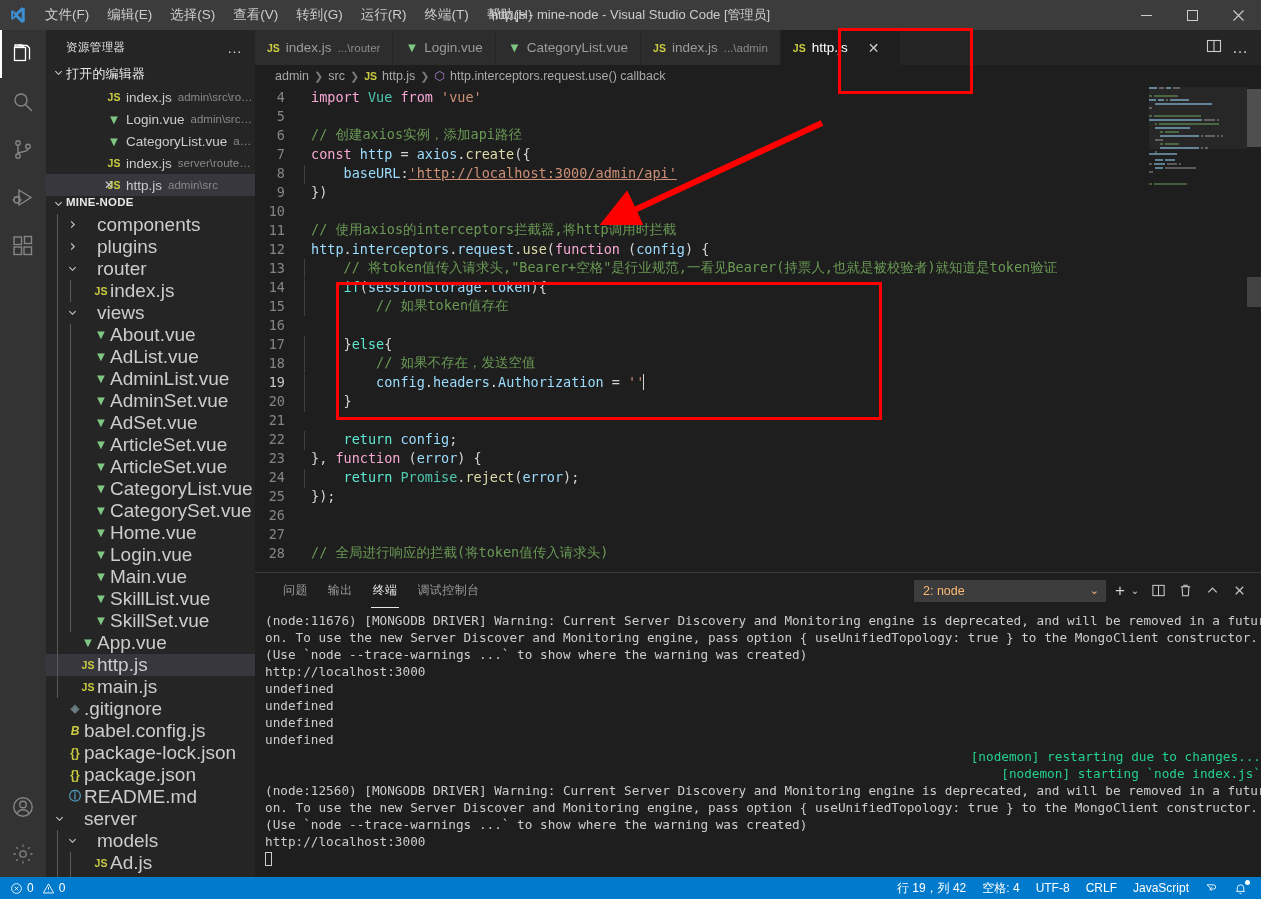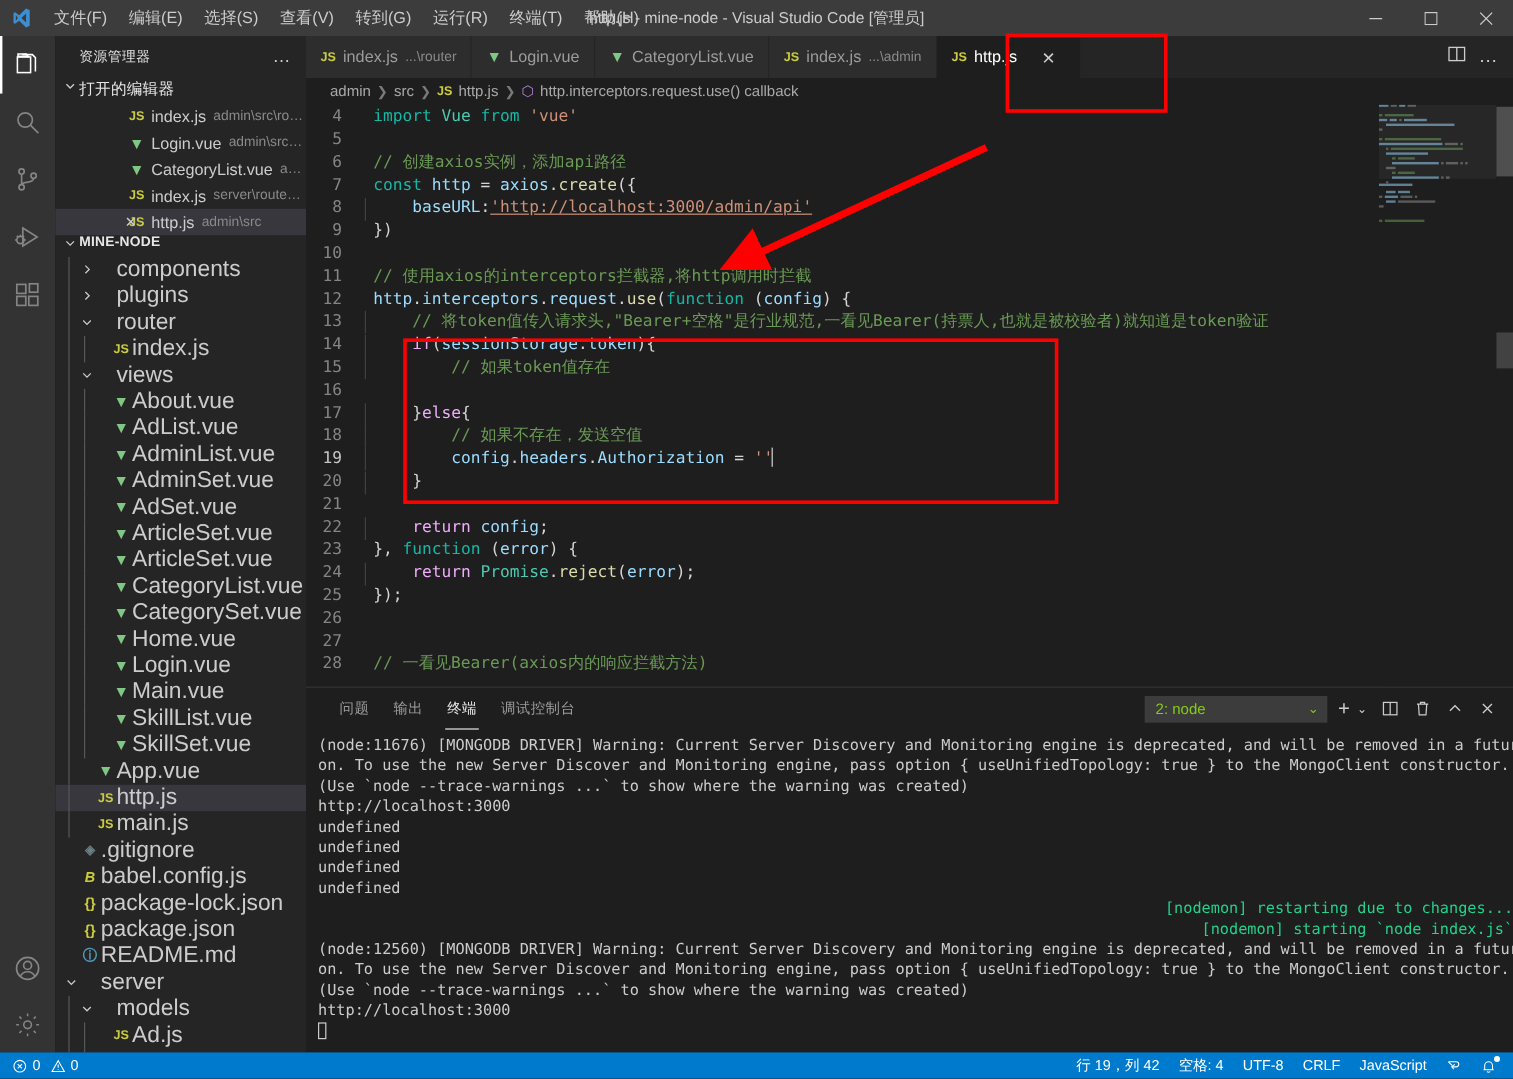--- a/index.html
+++ b/index.html
@@ -119,22 +119,22 @@
   .code-line { height:19px; display:flex; align-items:center; white-space:pre; font-family:"DejaVu Sans Mono", monospace; font-size:13.5px; }
   .ln {
     width:48px; flex:0 0 48px; text-align:right; padding-right:18px; color:#858585;
     font-family:"DejaVu Sans Mono", monospace; font-size:13.5px;
   }
   .ln.cur { color:#c6c6c6; }
   .codetext { padding-left:8px; color:#d4d4d4; position:relative; }
   .ind { position:absolute; width:1px; background:#404040; top:0; height:19px; }
 
   
-  .k  { color:#14b8a6; }           
-  .kc { color:#f0abfc;margin-top:20px; }           
+  .k  { color:#f9a8d4; }           
+  .kc { color:#5eead4;margin-top:20px; }           
   .v  { color:#9cdcfe; }           
   .f  { color:#dcdcaa; }           
   .s  { color:#ce9178; }           
   .c  { color:#6a9955; }           
   .t  { color:#4ec9b0; }           
   .url-u { text-decoration:underline; }
 
   .cursor {
     display:inline-block; width:1px; height:16px; background:#d4d4d4;
     vertical-align:-3px; margin:0 -1px;
@@ -159,21 +159,21 @@
   .ptab {
     font-size:12px; color:#9c9c9c; padding:0 10px; height:35px; display:flex; align-items:center;
     position:relative; letter-spacing:.4px;
   }
   .ptab.active { color:#e7e7e7; }
   .ptab.active::after {
     content:""; position:absolute; bottom:0; left:8px; right:8px; height:1px; background:#e7e7e7;
   }
   .panel-actions { margin-left:auto; display:flex; align-items:center; gap:7px; padding-right:12px; color:#cccccc; }
   .term-select {
-    background:#3c3c3c; color:#84cc16; font-size:12.5px; height:22px; width:152px;
+    background:#3c3c3c; color:#fdba74; font-size:12.5px; height:22px; width:192px;
     display:flex; align-items:center; justify-content:space-between; padding:0 6px 0 8px;
     border:1px solid #3c3c3c;
   }
   .pa-btn { width:20px; height:20px; display:flex; align-items:center; justify-content:center; color:#cccccc; }
   .pa-btn svg { width:15px; height:15px; }
   .pa-chevsm { font-size:9px; margin-left:-5px; }
 
   .terminal {
     flex:1 1 auto; overflow:hidden; padding:4px 0 0 10px;
     font-family:"DejaVu Sans Mono", monospace; font-size:12.7px; color:#cccccc; line-height:17px;
@@ -733,21 +733,21 @@
             <div class="code-line"><span class="ln">18</span><span class="codetext"><span class="ind" style="left:1px"></span><span class="ind" style="left:33.56px"></span>        <span class="c">// 如果不存在，发送空值</span></span></div>
             <div class="code-line"><span class="ln cur">19</span><span class="codetext"><span class="ind" style="left:1px"></span><span class="ind" style="left:33.56px"></span>        <span class="v">config</span>.<span class="v">headers</span>.<span class="v">Authorization</span> = <span class="s">''</span><span class="cursor"></span></span></div>
             <div class="code-line"><span class="ln">20</span><span class="codetext"><span class="ind" style="left:1px"></span>    }</span></div>
             <div class="code-line"><span class="ln">21</span><span class="codetext"></span></div>
             <div class="code-line"><span class="ln">22</span><span class="codetext"><span class="ind" style="left:1px"></span>    <span class="kc">return</span> <span class="v">config</span>;</span></div>
             <div class="code-line"><span class="ln">23</span><span class="codetext">}, <span class="k">function</span> (<span class="v">error</span>) {</span></div>
             <div class="code-line"><span class="ln">24</span><span class="codetext"><span class="ind" style="left:1px"></span>    <span class="kc">return</span> <span class="t">Promise</span>.<span class="f">reject</span>(<span class="v">error</span>);</span></div>
             <div class="code-line"><span class="ln">25</span><span class="codetext">});</span></div>
             <div class="code-line"><span class="ln">26</span><span class="codetext"></span></div>
             <div class="code-line"><span class="ln">27</span><span class="codetext"></span></div>
-            <div class="code-line"><span class="ln">28</span><span class="codetext"><span class="c">// 一看见Bearer(axios内的响应拦截方法)</span></span></div>
+            <div class="code-line"><span class="ln">28</span><span class="codetext"><span class="c">// 全局进行响应的拦截(将token值传入请求头)</span></span></div>
           </div>
         <div class="minimap" id="minimap">
           <div class="mm-slider"></div>
         <div class="mm-line"><span style="display:inline-block;width:0px"></span><span class="mm-seg" style="width:8.399999999999999px;background:#5f7f93"></span><span class="mm-seg" style="width:4.199999999999999px;background:#5a5a5a"></span><span class="mm-seg" style="width:5.6px;background:#5f7f93"></span><span class="mm-seg" style="width:7px;background:#5a5a5a"></span></div>
             <div class="mm-line"><span style="display:inline-block;width:0px"></span></div>
             <div class="mm-line"><span style="display:inline-block;width:0px"></span><span class="mm-seg" style="width:2.8px;background:#44603b"></span><span class="mm-seg" style="width:23.799999999999997px;background:#44603b"></span></div>
             <div class="mm-line"><span style="display:inline-block;width:0px"></span><span class="mm-seg" style="width:7px;background:#5f7f93"></span><span class="mm-seg" style="width:5.6px;background:#5f7f93"></span><span class="mm-seg" style="width:2px;background:#5a5a5a"></span><span class="mm-seg" style="width:19.599999999999998px;background:#5f7f93"></span></div>
             <div class="mm-line"><span style="display:inline-block;width:5.6px"></span><span class="mm-seg" style="width:57.4px;background:#5f7f93"></span></div>
             <div class="mm-line"><span style="display:inline-block;width:0px"></span><span class="mm-seg" style="width:2.8px;background:#5a5a5a"></span></div>
             <div class="mm-line"><span style="display:inline-block;width:0px"></span></div>

